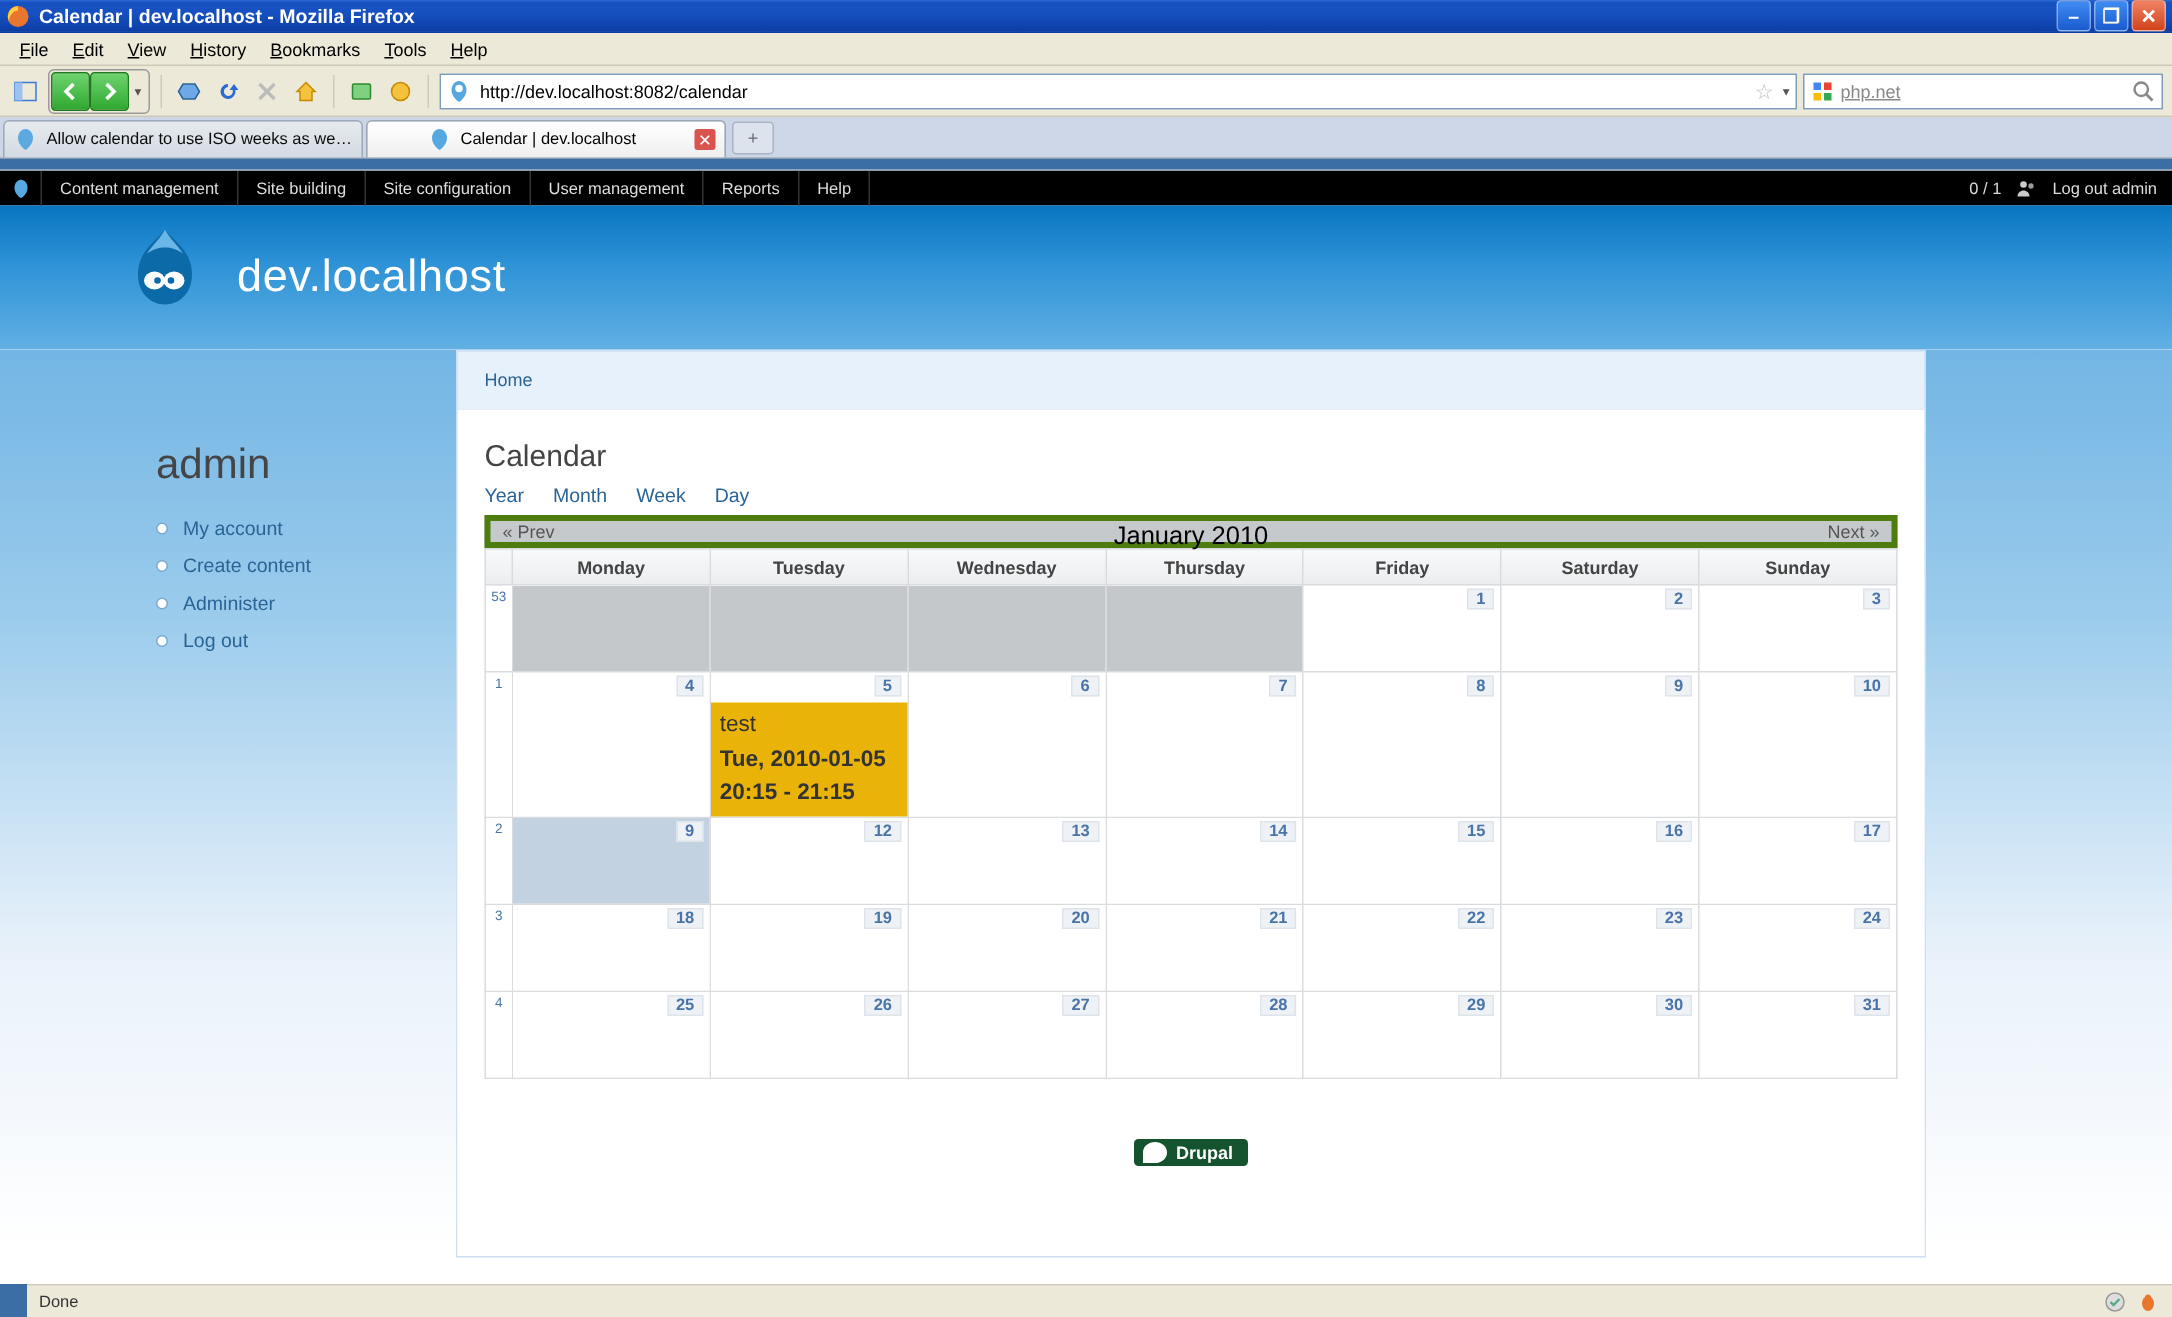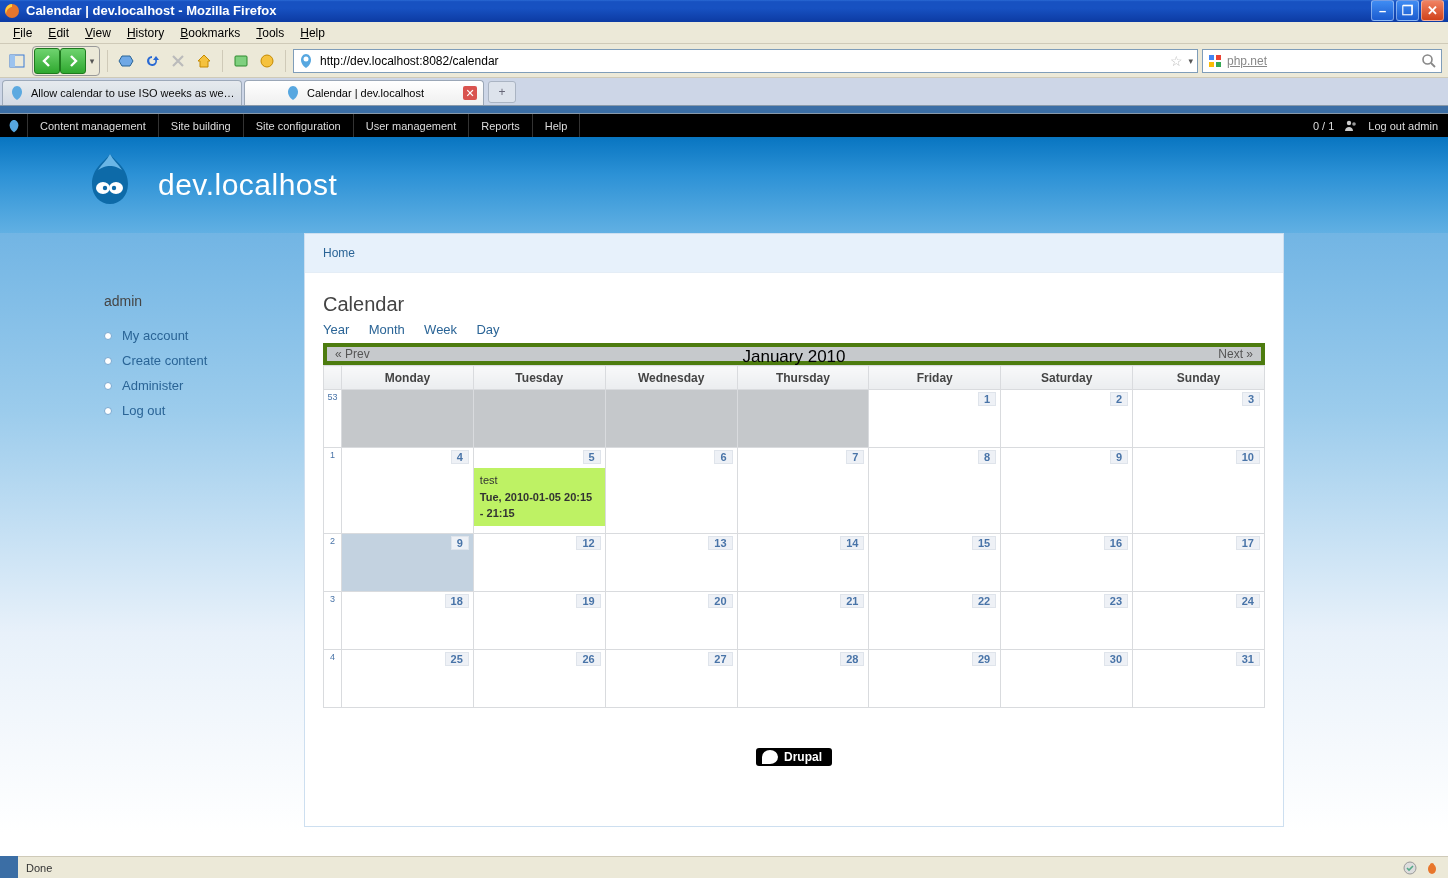--- a/index.html
+++ b/index.html
@@ -65,21 +65,21 @@
   
   .site-header{height:96px;background:linear-gradient(to bottom,#0875c1 0%,#2d92d6 40%,#61b0e3 100%);display:flex;align-items:center;padding-left:80px;gap:18px;color:#fff;}
   .site-title{font-size:30px;font-weight:normal;letter-spacing:.5px;}
   .drupal-logo{font-size:48px;}
 
   
   .page-wrap{position:absolute;top:119px;bottom:0;left:0;right:0;overflow:auto;background:#72b5e4;}
   .page-bg{background:linear-gradient(to bottom,#72b5e4 0%,#9cccec 180px,#e8f1fa 400px,#fff 600px);min-height:100%;padding-bottom:40px;}
   .page-layout{display:flex;max-width:1400px;margin:0 auto;}
   .sidebar{width:280px;padding:60px 30px 20px 80px;}
-  .sidebar h2{font-size:14px;font-weight:normal;color:#454545;margin-bottom:14px;}
+  .sidebar h2{font-size:28px;font-weight:normal;color:#454545;margin-bottom:14px;}
   .sidebar ul{list-style:none;}
   .sidebar li{padding:5px 0 5px 18px;position:relative;}
   .sidebar li::before{content:"";position:absolute;left:0;top:9px;width:6px;height:6px;border:1px solid #7aa9d1;border-radius:50%;background:#fff;}
   .sidebar a{color:#2a6496;text-decoration:none;font-size:13px;}
 
   .main-col{flex:1;max-width:1040px;}
   .content-box{background:linear-gradient(to bottom,#ebf3fb 0,#fff 180px);border:1px solid #cddff0;margin-right:60px;}
   .breadcrumb{padding:12px 18px;color:#2a6496;border-bottom:1px solid #e4edf6;background:#e7f1fb;}
   .breadcrumb a{color:#2a6496;text-decoration:none;}
   .content-inner{padding:20px 18px 60px 18px;background:#fff;}
@@ -95,26 +95,26 @@
   table.calendar{border-collapse:collapse;width:100%;table-layout:fixed;}
   .calendar th,.calendar td{border:1px solid #d9dbde;}
   .calendar thead th{background:linear-gradient(to bottom,#f8f9fa,#ebedef);height:24px;font-weight:bold;color:#444;font-size:12px;}
   .calendar .wk-col{width:18px;}
   .calendar tbody td{height:58px;vertical-align:top;background:#fff;position:relative;}
   .calendar .wk{width:18px;background:#fff;text-align:center;font-size:9px;color:#4974a8;vertical-align:top;padding-top:2px;}
   .calendar .pad{background:#c5c8cb;}
   .calendar .today{background:#c3d2e0;}
   .calendar .daynum{position:absolute;top:2px;right:4px;background:#eef1f6;border:1px solid #dfe4eb;padding:0 5px;font-size:11px;font-weight:bold;color:#4974a8;}
   .calendar .event-row td{height:86px;}
-  .event{background:#bef264;margin-top:20px;padding:4px 6px;font-size:11px;line-height:1.5;color:#555;}
+  .event{background:#eab308;margin-top:20px;padding:4px 6px;font-size:15px;line-height:1.5;color:#555;}
   .event .et{color:#333;}
   .event .etime{font-weight:bold;color:#333;}
 
   .drupal-badge{display:flex;align-items:center;justify-content:center;margin-top:40px;}
-  .drupal-badge-inner{background:#000000;color:#fff;font-weight:bold;font-size:12px;padding:2px 10px 2px 28px;border-radius:3px;position:relative;}
+  .drupal-badge-inner{background:#14532d;color:#fff;font-weight:bold;font-size:12px;padding:2px 10px 2px 28px;border-radius:3px;position:relative;}
   .drupal-badge-inner::before{content:"";position:absolute;left:6px;top:2px;width:16px;height:14px;background:#fff;border-radius:50% 50% 50% 0;}
 
   
   .statusbar{position:absolute;bottom:0;left:18px;right:0;height:22px;background:#ece9d8;border-top:1px solid #cfcab8;display:flex;align-items:center;padding:0 8px;font-size:11px;color:#333;}
   .statusbar .sicons{margin-left:auto;display:flex;gap:6px;}
   .statusbar .sicn{width:16px;height:16px;}
 
   .drupal-drop{width:60px;height:60px;}
   .smico{width:16px;height:16px;}
 </style>

